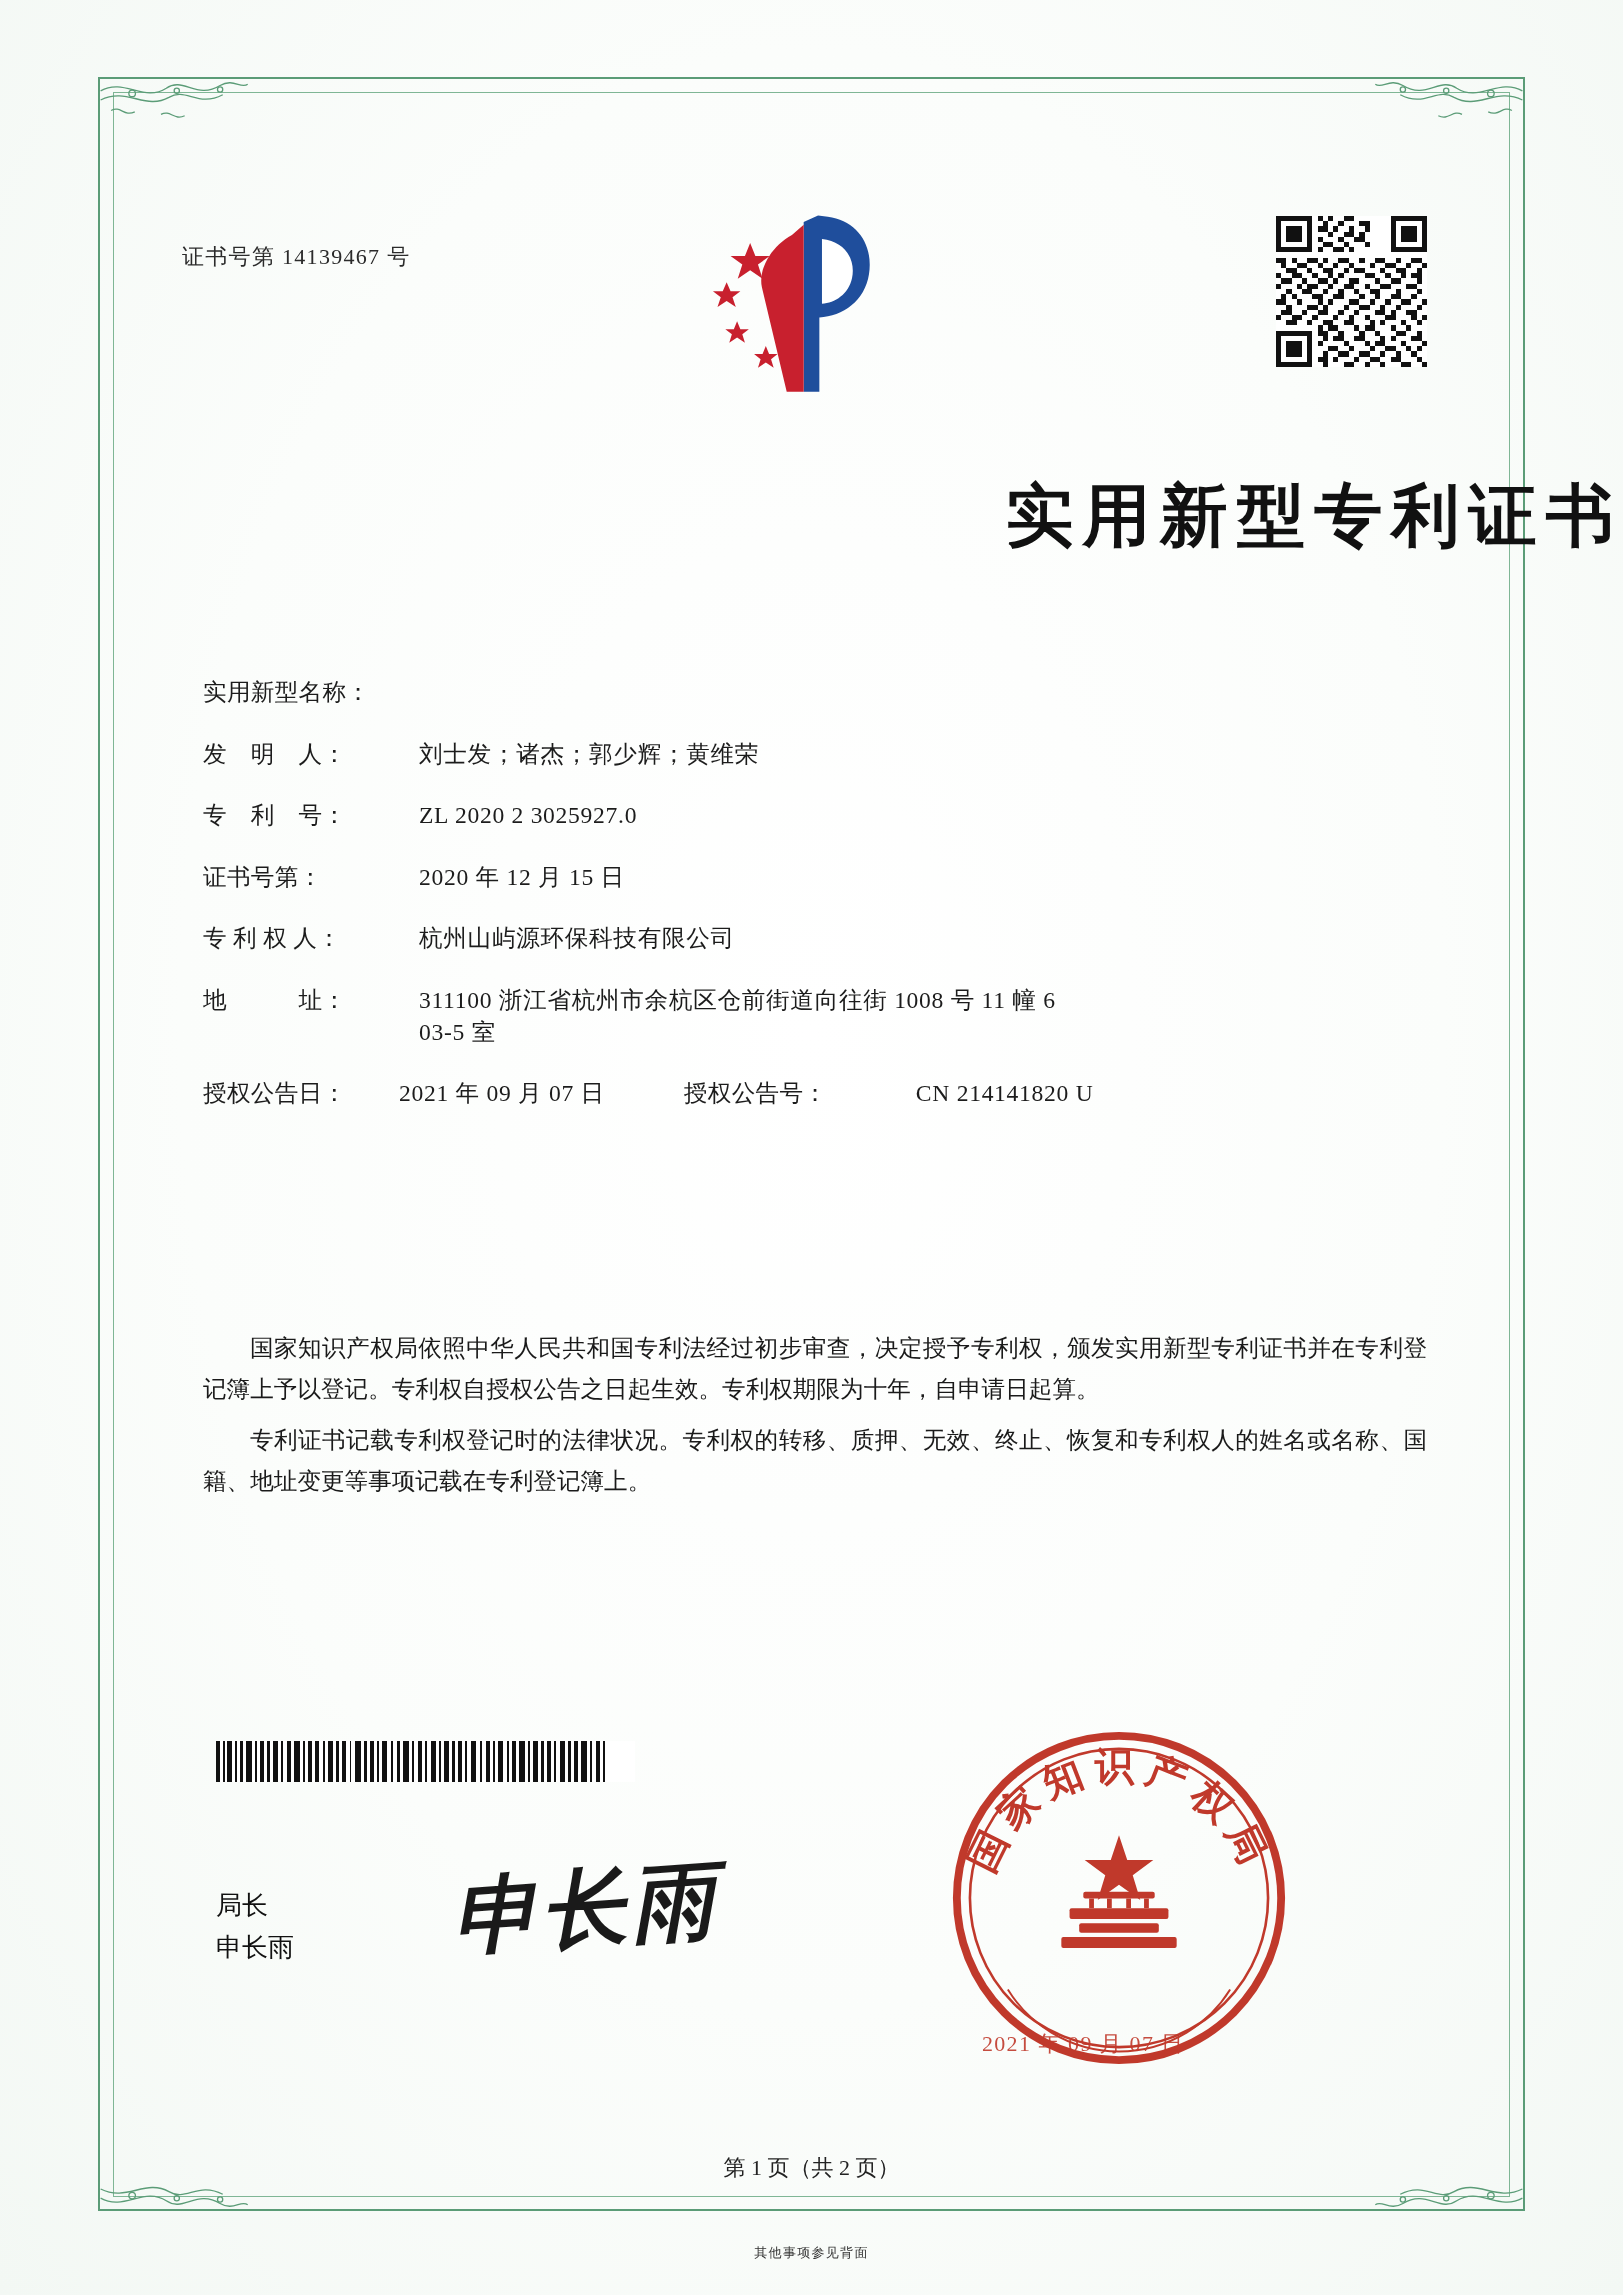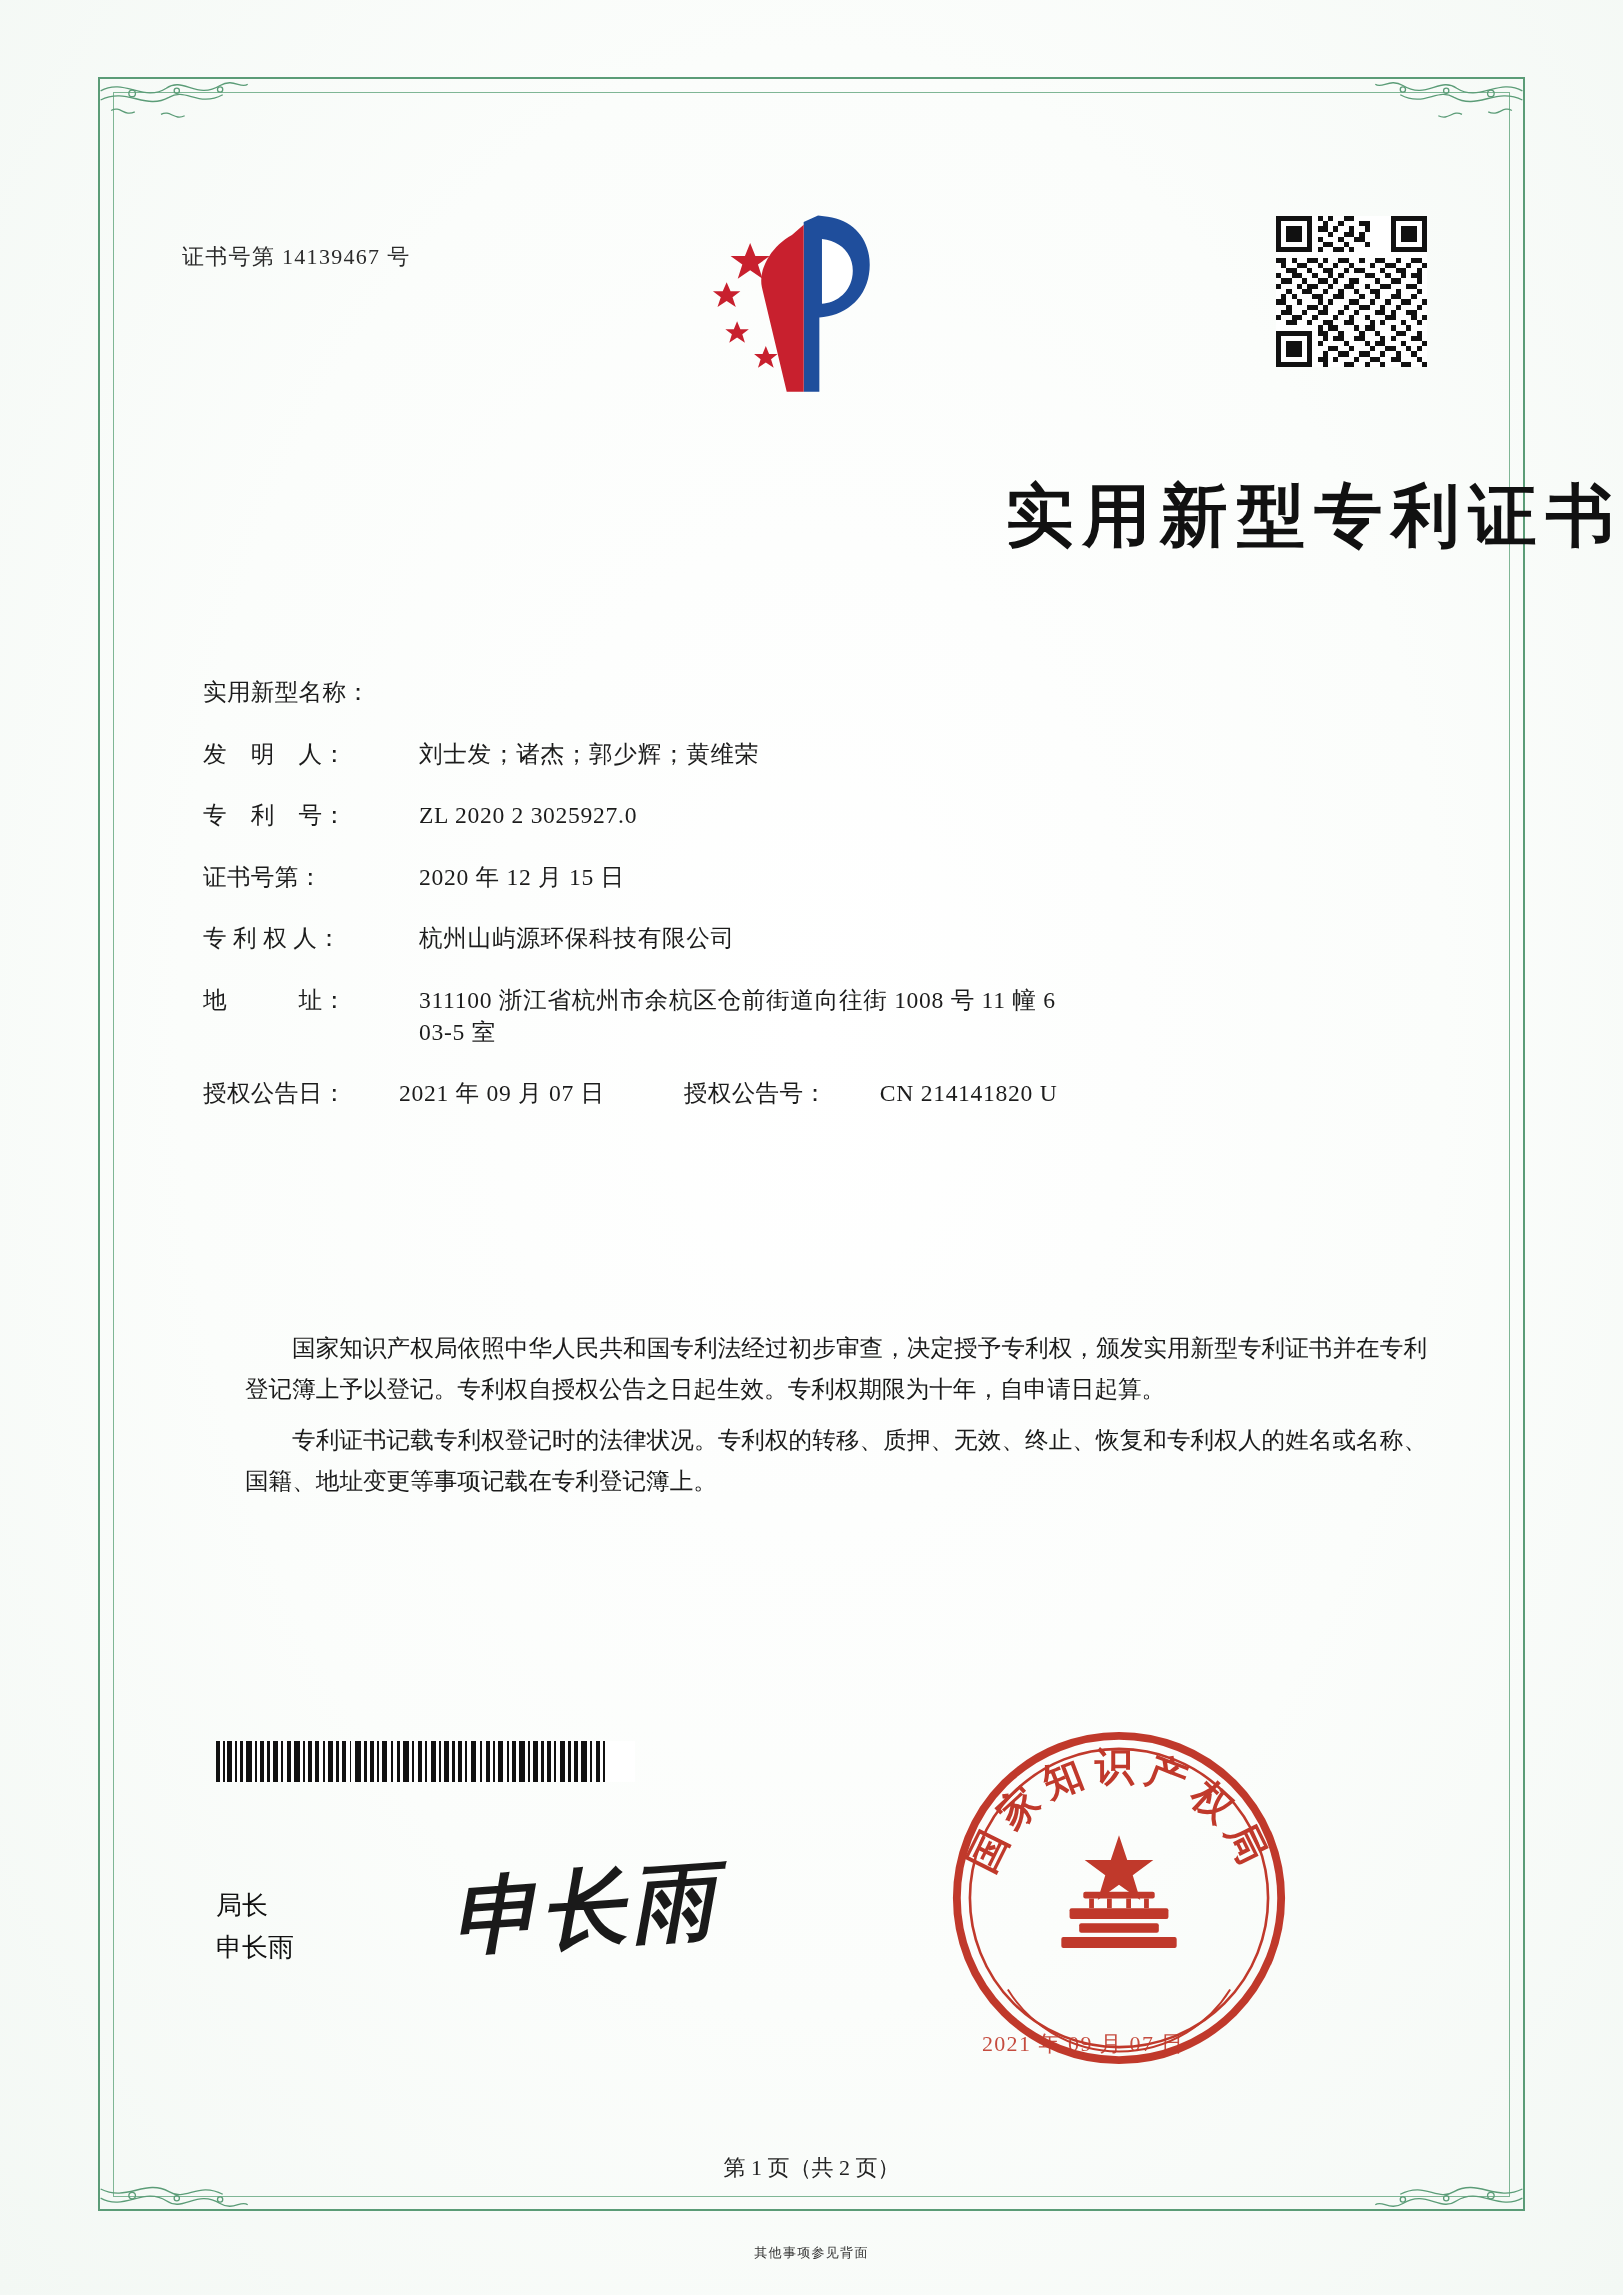--- a/index.html
+++ b/index.html
@@ -52,28 +52,27 @@
   }
   .row{display:flex;align-items:flex-start;margin-bottom:38px;}
   .lbl{
     width:216px;flex:0 0 216px;letter-spacing:0.3px;white-space:nowrap;
   }
   .val{flex:1;letter-spacing:0.7px;}
   .val .line2{display:block;margin-top:8px;}
   .row-two{display:flex;margin-bottom:38px;margin-top:26px;}
   .half{display:flex;}
   .half .lbl{width:196px;flex:0 0 196px;}
-  .half2{margin-left:79px;}
+  .half2{margin-left:79px;gap:36px;}
   .half2 .lbl{width:196px;flex:0 0 196px;}
 
   .para{
     position:absolute;left:203px;right:196px;top:1328px;
     font-size:23.6px;line-height:1.75;color:#1a1a1a;text-align:justify;
     font-family:"Liberation Serif", serif;
-    margin-left:42px;
   }
   .para p{margin:0 0 9.2px 0;text-indent:47px;}
 
   .barcode{
     position:absolute;left:216px;top:1741px;width:419px;height:41px;
   }
   .sign-block{
     position:absolute;left:216px;top:1885px;font-size:26px;line-height:1.6;color:#111;
   }
   .sign-script{

